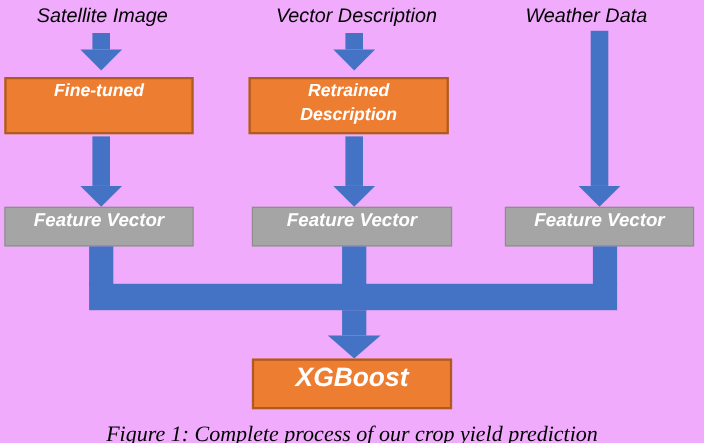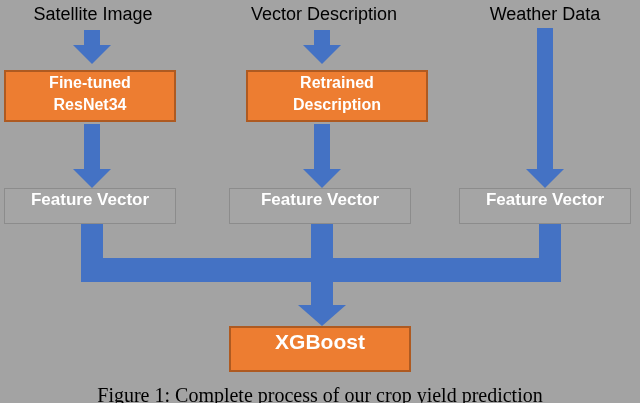--- a/index.html
+++ b/index.html
@@ -7,22 +7,22 @@
     --box-orange:#ED7D31;
     --box-orange-border:#AE5A21;
     --box-gray:#A5A5A5;
     --box-gray-border:#8C8C8C;
     --text-white:#FFFFFF;
     --text-black:#000000;
   }
   html,body{margin:0;padding:0;}
   body{background:#ffffff;font-family:"Liberation Sans",sans-serif;}
   .canvas{
-    position:relative;width:640px;height:403px;background:#a3a3a3;
-    overflow:hidden;margin:0;
+    position:relative;width:640px;height:403px;background:#f0abfc;
+    overflow:hidden;margin:0;font-style:italic;
   }
   .top-label{
     position:absolute;top:2px;height:24px;display:flex;align-items:center;justify-content:center;
     font-size:18px;color:var(--text-black);white-space:nowrap;
   }
   .node{
     position:absolute;display:flex;flex-direction:column;align-items:center;
     text-align:center;font-weight:bold;color:var(--text-white);box-sizing:border-box;
   }
   .node.orange{background:var(--box-orange);border:2px solid var(--box-orange-border);}
@@ -47,36 +47,35 @@
     white-space:nowrap;
   }
 </style>
 </head>
 <body>
 
 <div class="canvas">
 
   <div class="top-label" style="left:22px;width:142px;">Satellite Image</div>
   <div class="top-label" style="left:236px;width:176px;">Vector Description</div>
-  <div class="top-label" style="left:478px;width:134px;">Weather Data</div>
+  <div class="top-label" style="left:466px;width:134px;">Weather Data</div>
 
   <div class="arrow" style="left:73px;top:30px;height:34px;width:38px;">
     <div class="shaft"></div>
     <div class="head"></div>
   </div>
   <div class="arrow" style="left:303px;top:30px;height:34px;width:38px;">
     <div class="shaft"></div>
     <div class="head"></div>
   </div>
 
   <div class="node orange" style="left:4px;top:70px;width:172px;height:52px;">
     <div class="line">Fine-tuned</div>
-    <div class="line">ResNet34</div>
   </div>
-  <div class="node orange" style="left:246px;top:70px;width:182px;height:52px;">
+  <div class="node orange" style="left:226px;top:70px;width:182px;height:52px;">
     <div class="line">Retrained</div>
     <div class="line">Description</div>
   </div>
 
   <div class="arrow" style="left:73px;top:124px;height:64px;width:38px;">
     <div class="shaft"></div>
     <div class="head"></div>
   </div>
   <div class="arrow" style="left:303px;top:124px;height:64px;width:38px;">
     <div class="shaft"></div>
@@ -102,18 +101,18 @@
   <div class="bar" style="left:311px;top:224px;width:22px;height:36px;"></div>
   <div class="bar" style="left:539px;top:224px;width:22px;height:36px;"></div>
   <div class="bar" style="left:81px;top:258px;width:480px;height:24px;"></div>
 
   <div class="arrow big" style="left:298px;top:282px;height:44px;width:48px;">
     <div class="shaft"></div>
     <div class="head"></div>
   </div>
 
   <div class="node orange" style="left:229px;top:326px;width:182px;height:46px;">
-    <div class="line" style="font-size:21px;">XGBoost</div>
+    <div class="line" style="font-size:24px;">XGBoost</div>
   </div>
 
   <div class="caption">Figure 1: Complete process of our crop yield prediction</div>
 
 </div>
 
 </body></html>

